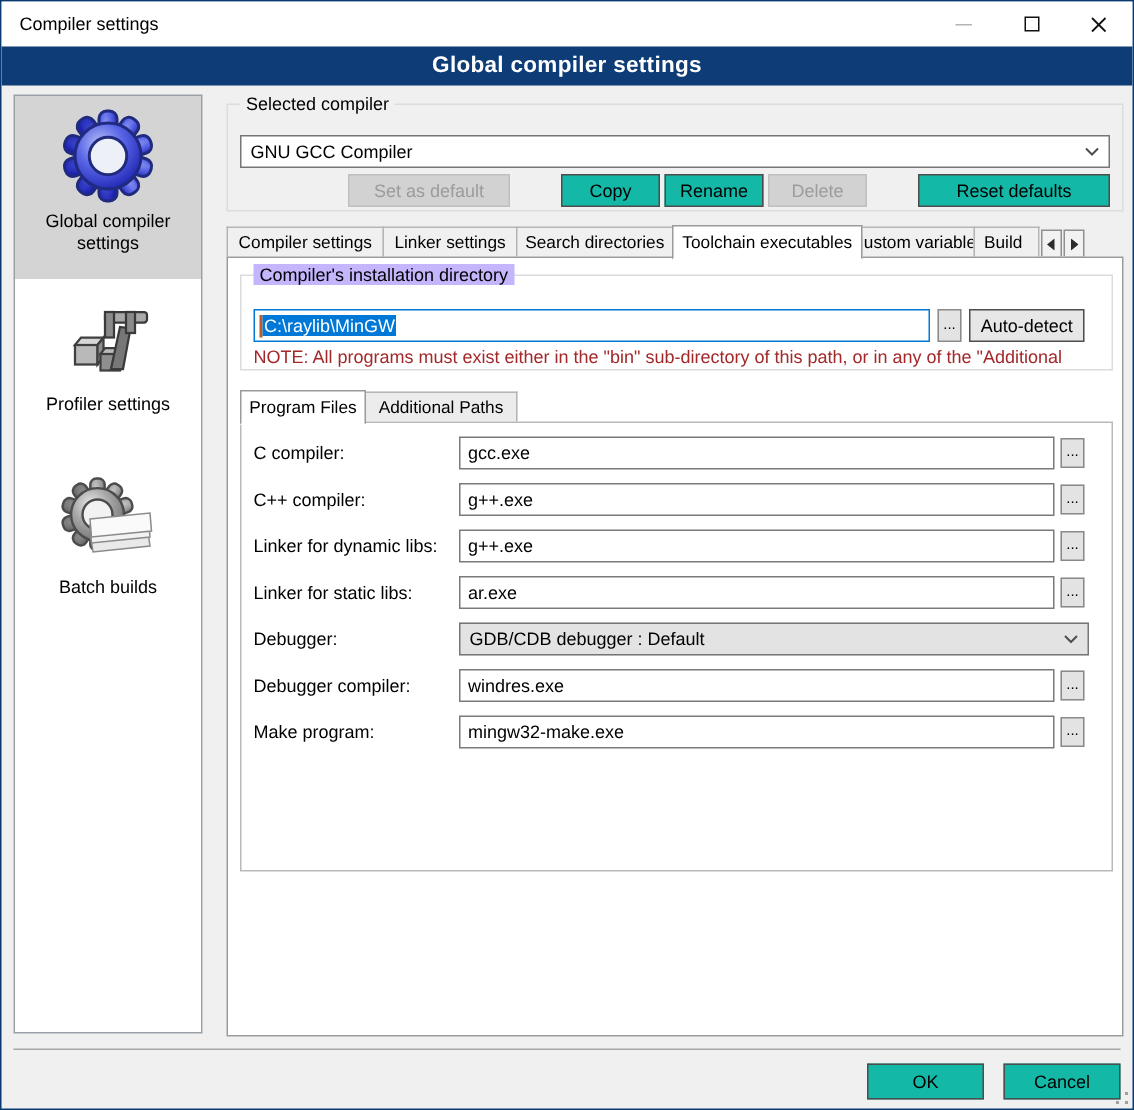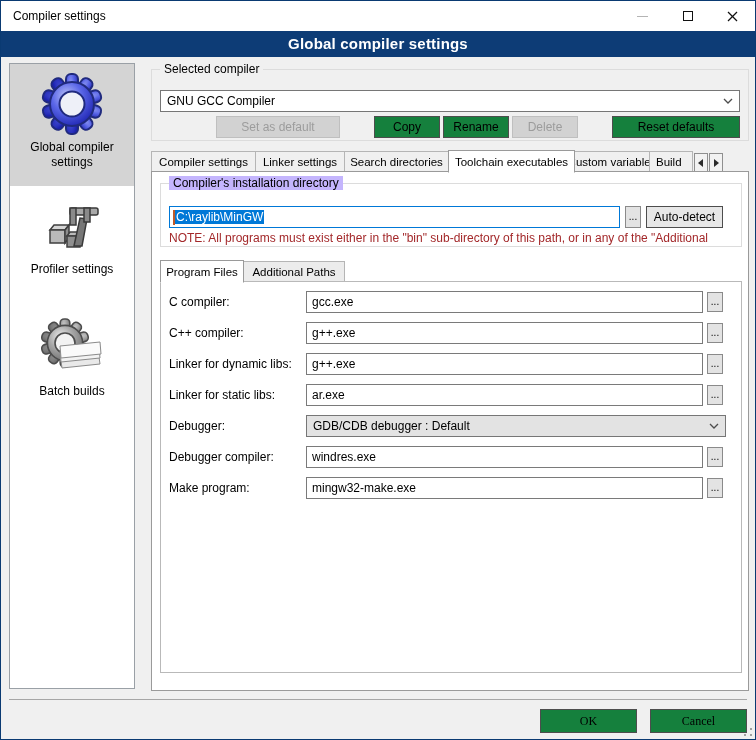--- a/index.html
+++ b/index.html
@@ -43,24 +43,24 @@
   .gb1 { top:12px; left:0; width:598px; height:72px; }
 
   .combo { height:22px; border:1px solid #767676; background:#fff; display:flex;
            align-items:center; padding:0 6px; cursor:default; }
   .combo .chev { margin-left:auto; }
   .combo.gray { background:#e3e3e3; }
   .gb1-combo { position:absolute; left:8px; right:8px; top:20px; }
 
   .btnrow { position:absolute; left:8px; right:8px; top:46px; height:22px;
             display:flex; justify-content:flex-end; align-items:center; }
-  .btn { height:22px; border:1px solid #4d4d4d; background:#15803d; font-size:12px;
+  .btn { height:22px; border:1px solid #4d4d4d; background:#14b8a6; font-size:12px;
          display:flex; align-items:center; justify-content:center; cursor:default; }
   .btn.disabled { background:#d2d2d2; color:#9c9c9c; border-color:#bfbfbf; }
-  .w-setdef { width:124px; margin-right:34px; }
+  .w-setdef { width:108px; margin-right:34px; }
   .w-copy, .w-rename, .w-delete { width:66px; }
   .w-rename, .w-delete { margin-left:3px; }
   .w-reset { width:128px; margin-left:34px; }
 
   
   .tabstrip { position:absolute; top:92px; left:0; width:598px; height:23px;
               display:flex; align-items:flex-end; }
   .tab { height:21px; background:#f0f0f0; border:1px solid #b5b5b5; border-bottom:none;
          font-size:11.5px; display:flex; align-items:center; justify-content:center;
          white-space:nowrap; overflow:hidden; margin-right:-1px; cursor:default; }
@@ -90,34 +90,34 @@
                 background:#e7e7e7; display:flex; align-items:center; justify-content:center; }
   .note { position:absolute; left:8px; right:2px; top:47px; color:#a3282a;
           white-space:nowrap; overflow:hidden; font-size:12px; }
 
   
   .inner-tabstrip { position:absolute; top:87px; left:8px; height:23px;
                     display:flex; align-items:flex-end; }
   .inner-tabstrip .tab { background:#ececec; }
   .inner-tabstrip .tab.active { background:#fff; }
   .it0{width:84px}.it1{width:102px}
-  .inner-page { position:absolute; top:109px; left:8px; width:582px; height:392px;
+  .inner-page { position:absolute; top:109px; left:8px; width:582px; height:300px;
                 background:#fff; border:1px solid #b9b9b9; z-index:1; }
 
   .frow { display:flex; align-items:center; height:22px; margin:9px 8px 0 8px; }
   .frow .flabel { flex:0 0 137px; font-size:12px; }
   .text-input { width:397px; height:22px; border:1px solid #7a7a7a; background:#fff;
                 padding:0 5px; font-size:12px; font-family:"Liberation Sans",sans-serif; outline:none; }
   .frow .browse-btn { margin-left:4px; height:20px; }
   .frow .combo { width:420px; }
 
   
   .footer-divider { position:absolute; top:642px; left:8px; right:8px; height:1px; background:#a6a6a6; }
   .footer { position:absolute; top:652px; right:8px; display:flex; gap:13px; }
-  .footer .btn { width:97px; height:24px;font-family:Liberation Serif, serif; }
+  .footer .btn { width:78px; height:24px; }
 
   .grip { position:absolute; right:3px; bottom:3px; width:8px; height:8px; }
   .grip i { position:absolute; width:2px; height:2px; background:#a0a0a0; }
   .grip .d1{ right:0; top:0; } .grip .d2{ right:0; bottom:0; } .grip .d3{ left:0; bottom:0; }
 
   svg { display:block; }
 </style>
 </head>
 <body>
 

